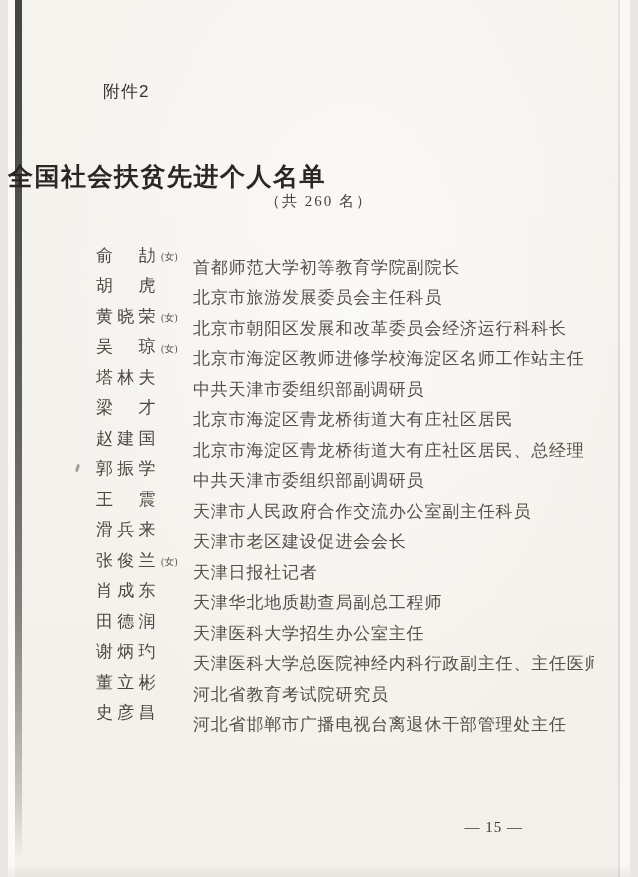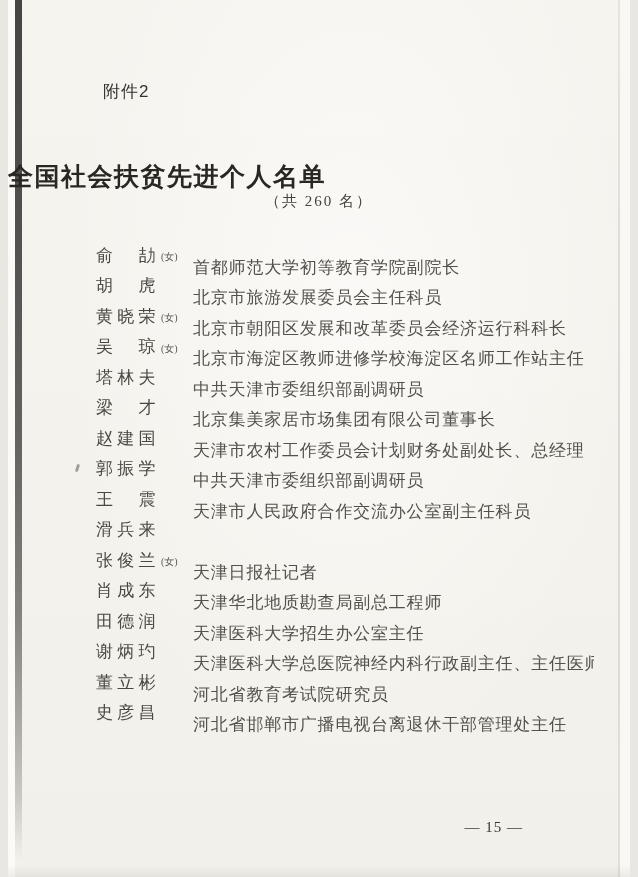--- a/index.html
+++ b/index.html
@@ -152,29 +152,29 @@
       <span class="gender-note"></span>
     </span>
     <span class="person-title">中共天津市委组织部副调研员</span>
   </li>
 
   <li class="roster-row">
     <span class="name-col">
       <span class="person-name">梁　才</span>
       <span class="gender-note"></span>
     </span>
-    <span class="person-title">北京集美家居市场集团有限公司董事长</span>
+    <span class="person-title">北京市海淀区青龙桥街道大有庄社区居民</span>
   </li>
 
   <li class="roster-row">
     <span class="name-col">
       <span class="person-name">赵建国</span>
       <span class="gender-note"></span>
     </span>
-    <span class="person-title">天津市农村工作委员会计划财务处副处长、总经理</span>
+    <span class="person-title">北京市海淀区青龙桥街道大有庄社区居民、总经理</span>
   </li>
 
 
   <li class="roster-row">
     <span class="name-col">
       <span class="person-name">郭振学</span>
       <span class="gender-note"></span>
     </span>
     <span class="person-title">中共天津市委组织部副调研员</span>
   </li>
@@ -185,20 +185,21 @@
       <span class="gender-note"></span>
     </span>
     <span class="person-title">天津市人民政府合作交流办公室副主任科员</span>
   </li>
 
   <li class="roster-row">
     <span class="name-col">
       <span class="person-name">滑兵来</span>
       <span class="gender-note"></span>
     </span>
+    <span class="person-title">天津市老区建设促进会会长</span>
   </li>
 
   <li class="roster-row">
     <span class="name-col">
       <span class="person-name">张俊兰</span>
       <span class="gender-note">(女)</span>
     </span>
     <span class="person-title">天津日报社记者</span>
   </li>
 

